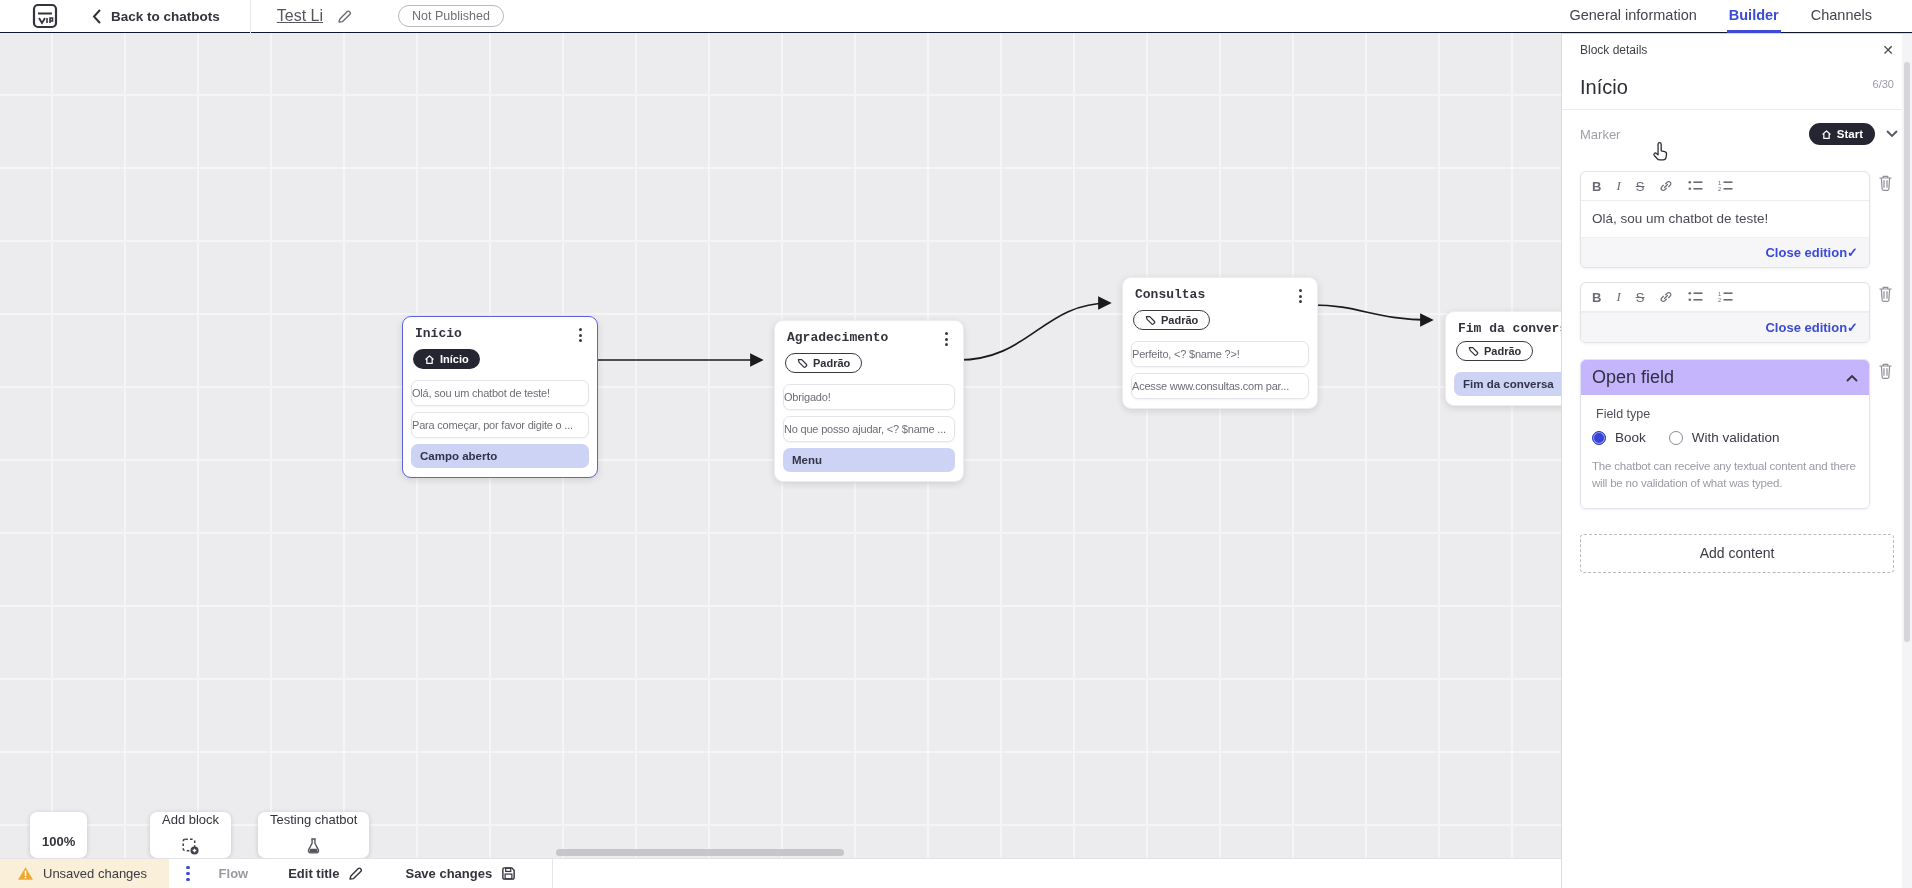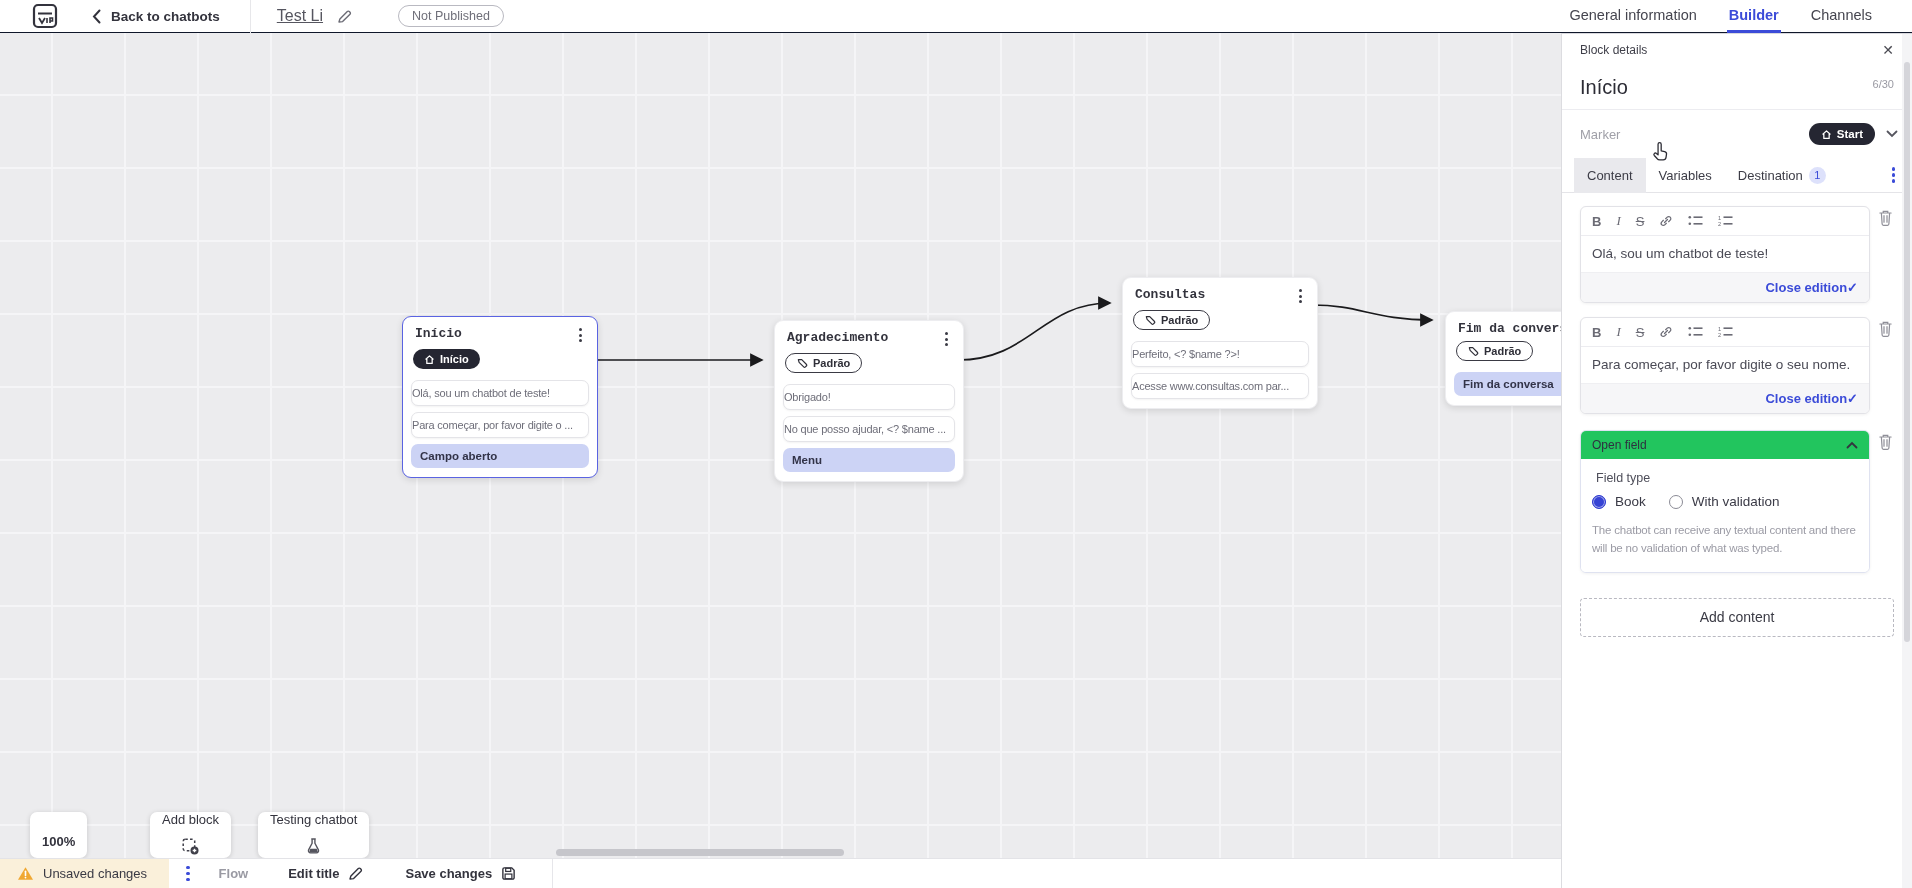--- a/index.html
+++ b/index.html
@@ -74,21 +74,21 @@
   .ed-toolbar { display:flex; gap:15px; align-items:center; padding:6px 11px; border-bottom:1px solid #ececf0; color:#6b6b75; }
   .tb-b { font-weight:bold; font-size:13px; }
   .tb-i { font-style:italic; font-family:"Liberation Serif",serif; font-size:13px; }
   .tb-s { font-size:13px; text-decoration:line-through; }
   .ed-body { padding:9px 11px; font-size:13.5px; color:#4a4a55; line-height:1.35; }
   .ed-footer { background:#f6f6f8; border-top:1px solid #efeff2; padding:7px 11px; display:flex; justify-content:flex-end; align-items:center; font-size:13px; font-weight:bold; color:#3b4bd8; cursor:pointer; }
   .trash-btn { width:22px; padding-top:3px; cursor:pointer; flex:none; }
 
   .of-row { display:flex; gap:8px; padding:15px 12px 0 18px; align-items:flex-start; }
   .of-card { flex:1; border:1px solid #dfe2f0; border-radius:6px; overflow:hidden; box-shadow:0 1px 3px rgba(0,0,0,.06); }
-  .of-header { background:#22c55e; padding:7px 11px; font-size:12px; color:#2f3040; display:flex; justify-content:space-between; align-items:center; cursor:pointer; }
+  .of-header { background:#c4b5fd; padding:7px 11px; font-size:18px; color:#2f3040; display:flex; justify-content:space-between; align-items:center; cursor:pointer; }
   .of-body { background:#fff; padding:11px 11px 15px; }
   .of-label { font-size:12.5px; color:#4e4e5a; margin:1px 0 9px 4px; }
   .radio-row { display:flex; align-items:center; gap:9px; }
   .radio { width:14px; height:14px; border-radius:50%; flex:none; cursor:pointer; }
   .radio.sel { border:1.5px solid #2e39cf; background:#3643d4; box-shadow:inset 0 0 0 1px rgba(255,255,255,.55); }
   .radio.unsel { border:1.5px solid #8b8b95; background:#fff; }
   .radio-label { font-size:13.5px; color:#3a3a46; margin-right:14px; }
   .of-desc { font-size:11.5px; letter-spacing:-.2px; color:#9b9ba5; line-height:1.5; margin-top:13px; }
 
   .add-content { margin:25px 18px 0 18px; height:39px; border:1.5px dashed #b9b9c1; border-radius:4px; display:flex; align-items:center; justify-content:center; font-size:14px; color:#3a3a44; cursor:pointer; }
@@ -305,33 +305,20 @@
           <svg width="11" height="11" viewBox="0 0 14 14">
               <path d="M2 7l5-4.6L12 7M3.6 6.4V12h6.8V6.4" fill="none" stroke="#fff" stroke-width="1.6" stroke-linejoin="round"></path>
             </svg>
           <span>Start</span>
         </span>
         <svg width="12" height="8" viewBox="0 0 12 8">
             <path d="M1.5 1.5L6 6l4.5-4.5" fill="none" stroke="#55555e" stroke-width="1.8" stroke-linecap="round"></path>
           </svg>
       </span>
     </div>
-    <div class="ptabs">
-      <div class="ptab active">Content</div>
-      <div class="ptab">Variables</div>
-      <div class="ptab">
-        <span>Destination</span>
-        <span class="ptab-badge">1</span>
-      </div>
-      <span class="kebab blue">
-          <i></i>
-          <i></i>
-          <i></i>
-        </span>
-    </div>
 
     <div class="editor-row">
       <div class="editor">
         <div class="ed-toolbar">
           <span class="tb-b">B</span>
           <span class="tb-i">I</span>
           <span class="tb-s">S</span>
           <svg width="14" height="14" viewBox="0 0 16 16">
               <path d="M6.3 9.7l3.4-3.4M5 7.2L3.2 9a2.4 2.4 0 103.4 3.4L8.4 10.6M7.6 5.4l1.8-1.8a2.4 2.4 0 113.4 3.4L11 8.8" fill="none" stroke="#6b6b75" stroke-width="1.4" stroke-linecap="round"></path>
             </svg>
@@ -376,21 +363,20 @@
               <circle cx="1.8" cy="8.8" r="1.3" fill="#6b6b75"></circle>
               <rect x="5.5" y="8" width="9" height="1.6" fill="#6b6b75"></rect>
             </svg>
           <svg width="15" height="12" viewBox="0 0 15 12">
               <text x="0" y="4.6" font-size="5.6" fill="#6b6b75">1</text>
               <rect x="5.5" y="1.4" width="9" height="1.6" fill="#6b6b75"></rect>
               <text x="0" y="11.2" font-size="5.6" fill="#6b6b75">2</text>
               <rect x="5.5" y="8" width="9" height="1.6" fill="#6b6b75"></rect>
             </svg>
         </div>
-        <div class="ed-body">Para começar, por favor digite o seu nome.</div>
         <div class="ed-footer">
           <span>Close edition</span>
           <span>✓</span>
         </div>
       </div>
       <span class="trash-btn">
         <svg width="15" height="17" viewBox="0 0 16 18">
             <path d="M2 4.2h12M5.6 4V2.4h4.8V4M3.6 4.2l.8 11.8a1.4 1.4 0 001.4 1.3h4.4a1.4 1.4 0 001.4-1.3l.8-11.8M6.4 7v7M9.6 7v7" fill="none" stroke="#8f8f98" stroke-width="1.3" stroke-linecap="round"></path>
           </svg>
       </span>

